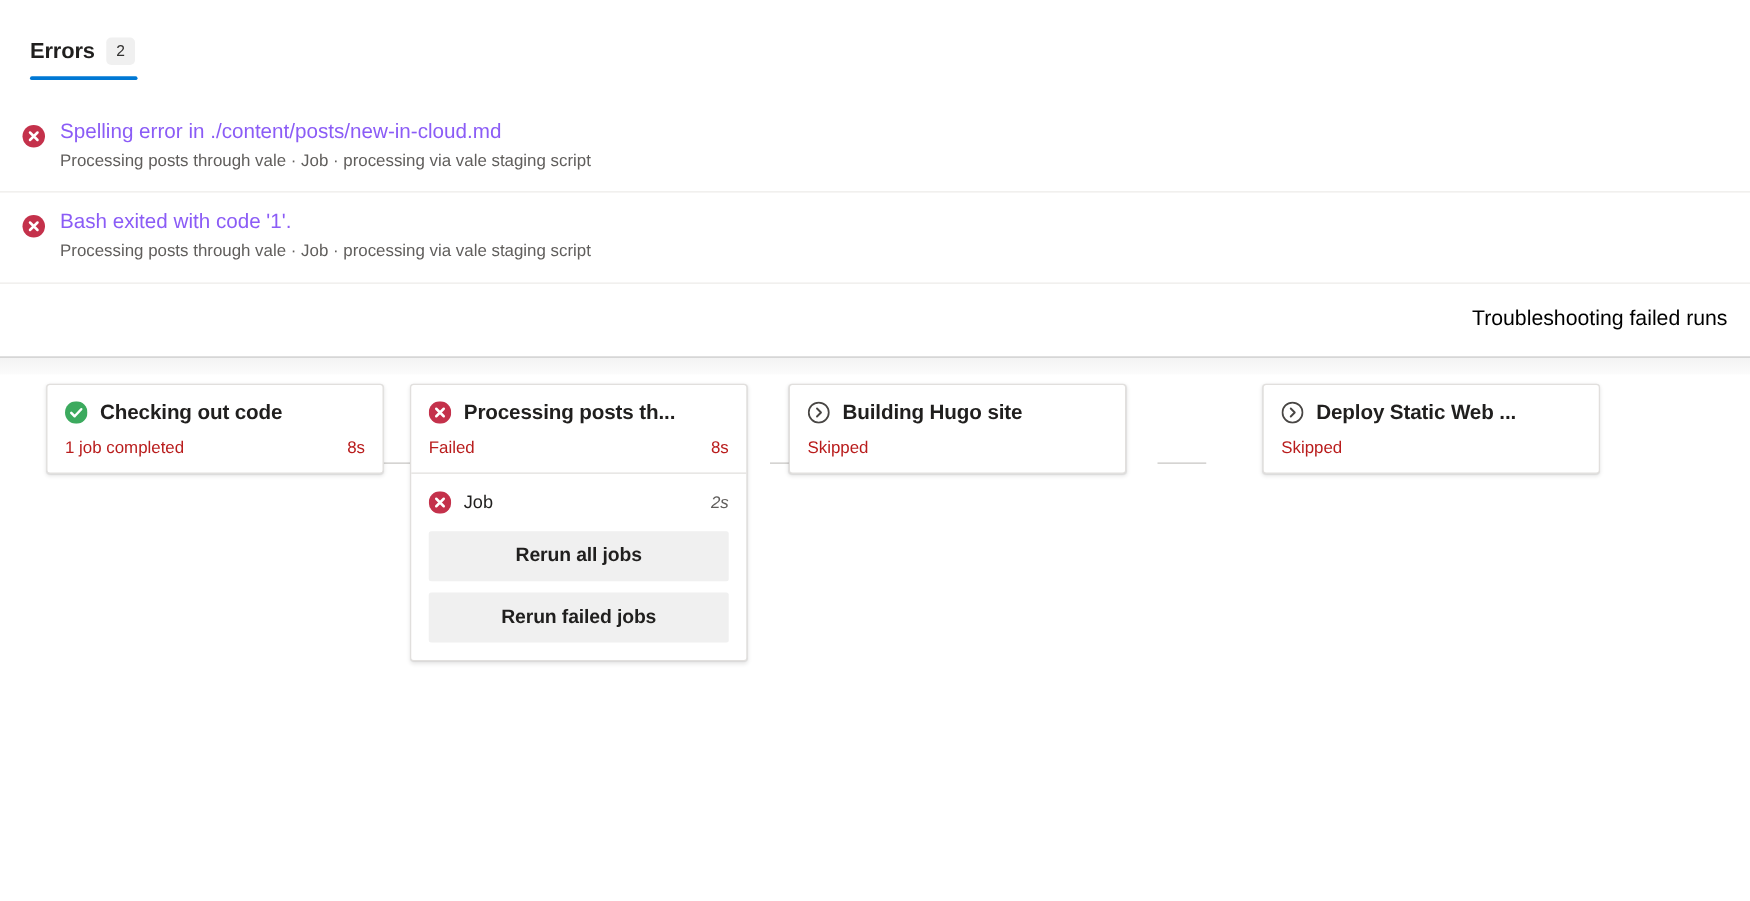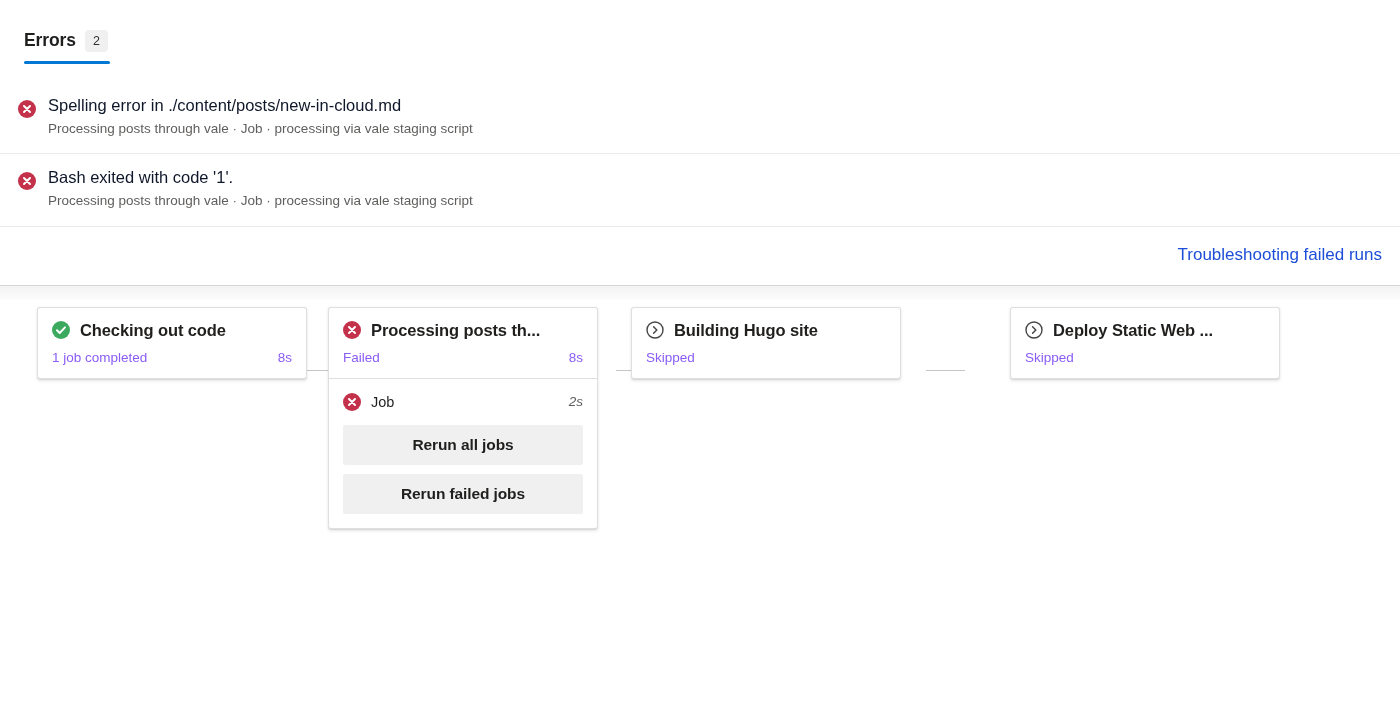--- a/index.html
+++ b/index.html
@@ -78,40 +78,40 @@
     width: 18px; height: 18px;
     border-radius: 50%;
     background: #c4314b;
     display: block;
   }
   .icon-fail svg { position: absolute; left: 0; top: 0; }
   .error-texts { min-width: 0; }
   .error-title {
     font-size: 16.5px;
     font-weight: 400;
-    color: #0f172a;
+    color: #8b5cf6;
     line-height: 1.4;
     white-space: nowrap;
   }
   .error-sub {
     font-size: 13.5px;
     color: #605e5c;
     line-height: 1.5;
     margin-top: 2px;
     white-space: nowrap;
   }
 
   .troubleshoot-row {
     display: flex;
     justify-content: flex-end;
     align-items: center;
     padding: 18px 18px 20px 0;
   }
   .troubleshoot-link {
-    color: #1d4ed8;
+    color: #000000;
     font-size: 17px;
     text-decoration: none;
     cursor: pointer;
   }
 
   
   .section-gap {
     height: 22px;
     background: linear-gradient(to bottom, #d6d6d6 0px, #d6d6d6 1px, #f3f3f3 1px, #fbfbfb 14px, #ffffff 15px);
   }
@@ -178,21 +178,21 @@
     white-space: nowrap;
     overflow: hidden;
     text-overflow: ellipsis;
     letter-spacing: -0.1px;
   }
   .stage-meta {
     display: flex;
     justify-content: space-between;
     align-items: center;
     font-size: 13.5px;
-    color: #8b5cf6;
+    color: #b91c1c;
     padding: 10px 0 13px 0;
   }
   .stage-divider { height: 1px; background: #e1dfdd; }
 
   .job-row {
     display: flex;
     align-items: center;
     padding: 14px 14px 14px 14px;
     cursor: pointer;
   }

